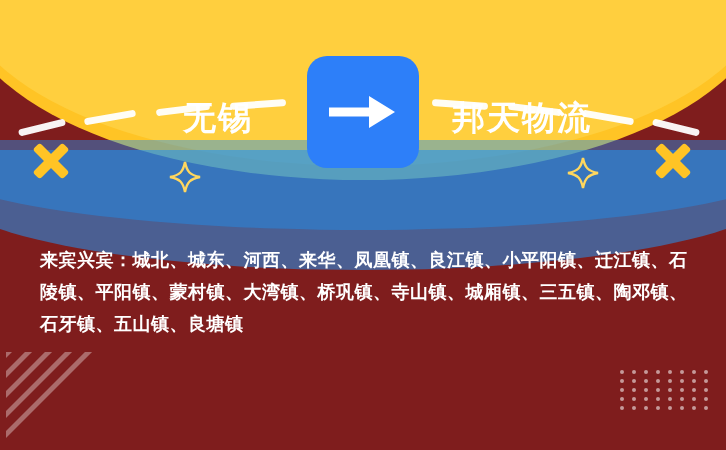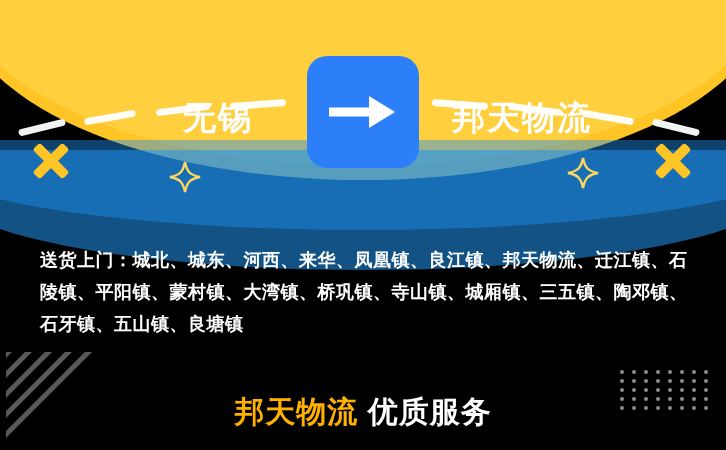--- a/index.html
+++ b/index.html
@@ -9,21 +9,21 @@
   body {
     width: 726px;
     height: 450px;
     overflow: hidden;
     font-family: "Liberation Sans", sans-serif;
   }
   #banner {
     position: relative;
     width: 726px;
     height: 450px;
-    background: #000000;
+    background: #7f1d1d;
     overflow: hidden;
   }
   
   .top-band {
     position: absolute;
     left: -40px;
     top: -120px;
     width: 806px;
     height: 300px;
     background: #ffc425;
@@ -290,20 +290,16 @@
   <div class="center-card"></div>
   <div class="arrow-wrap">
     <svg width="72" height="40" viewBox="0 0 72 40">
       <path d="M2 20 L48 20" stroke="#ffffff" stroke-width="9" stroke-linecap="butt"></path>
       <path d="M42 4 L68 20 L42 36 Z" fill="#ffffff"></path>
     </svg>
   </div>
 
   <div class="dest-text">邦天物流</div>
 
-  <div class="delivery-block">送货上门：城北、城东、河西、来华、凤凰镇、良江镇、邦天物流、迁江镇、石陵镇、平阳镇、蒙村镇、大湾镇、桥巩镇、寺山镇、城厢镇、三五镇、陶邓镇、石牙镇、五山镇、良塘镇</div>
-
-  <div class="slogan">
-    <span class="brand">邦天物流</span>
-    <span class="service">优质服务</span>
-  </div>
+  <div class="delivery-block">来宾兴宾：城北、城东、河西、来华、凤凰镇、良江镇、小平阳镇、迁江镇、石陵镇、平阳镇、蒙村镇、大湾镇、桥巩镇、寺山镇、城厢镇、三五镇、陶邓镇、石牙镇、五山镇、良塘镇</div>
+
 
 </div>
 
 </body></html>

